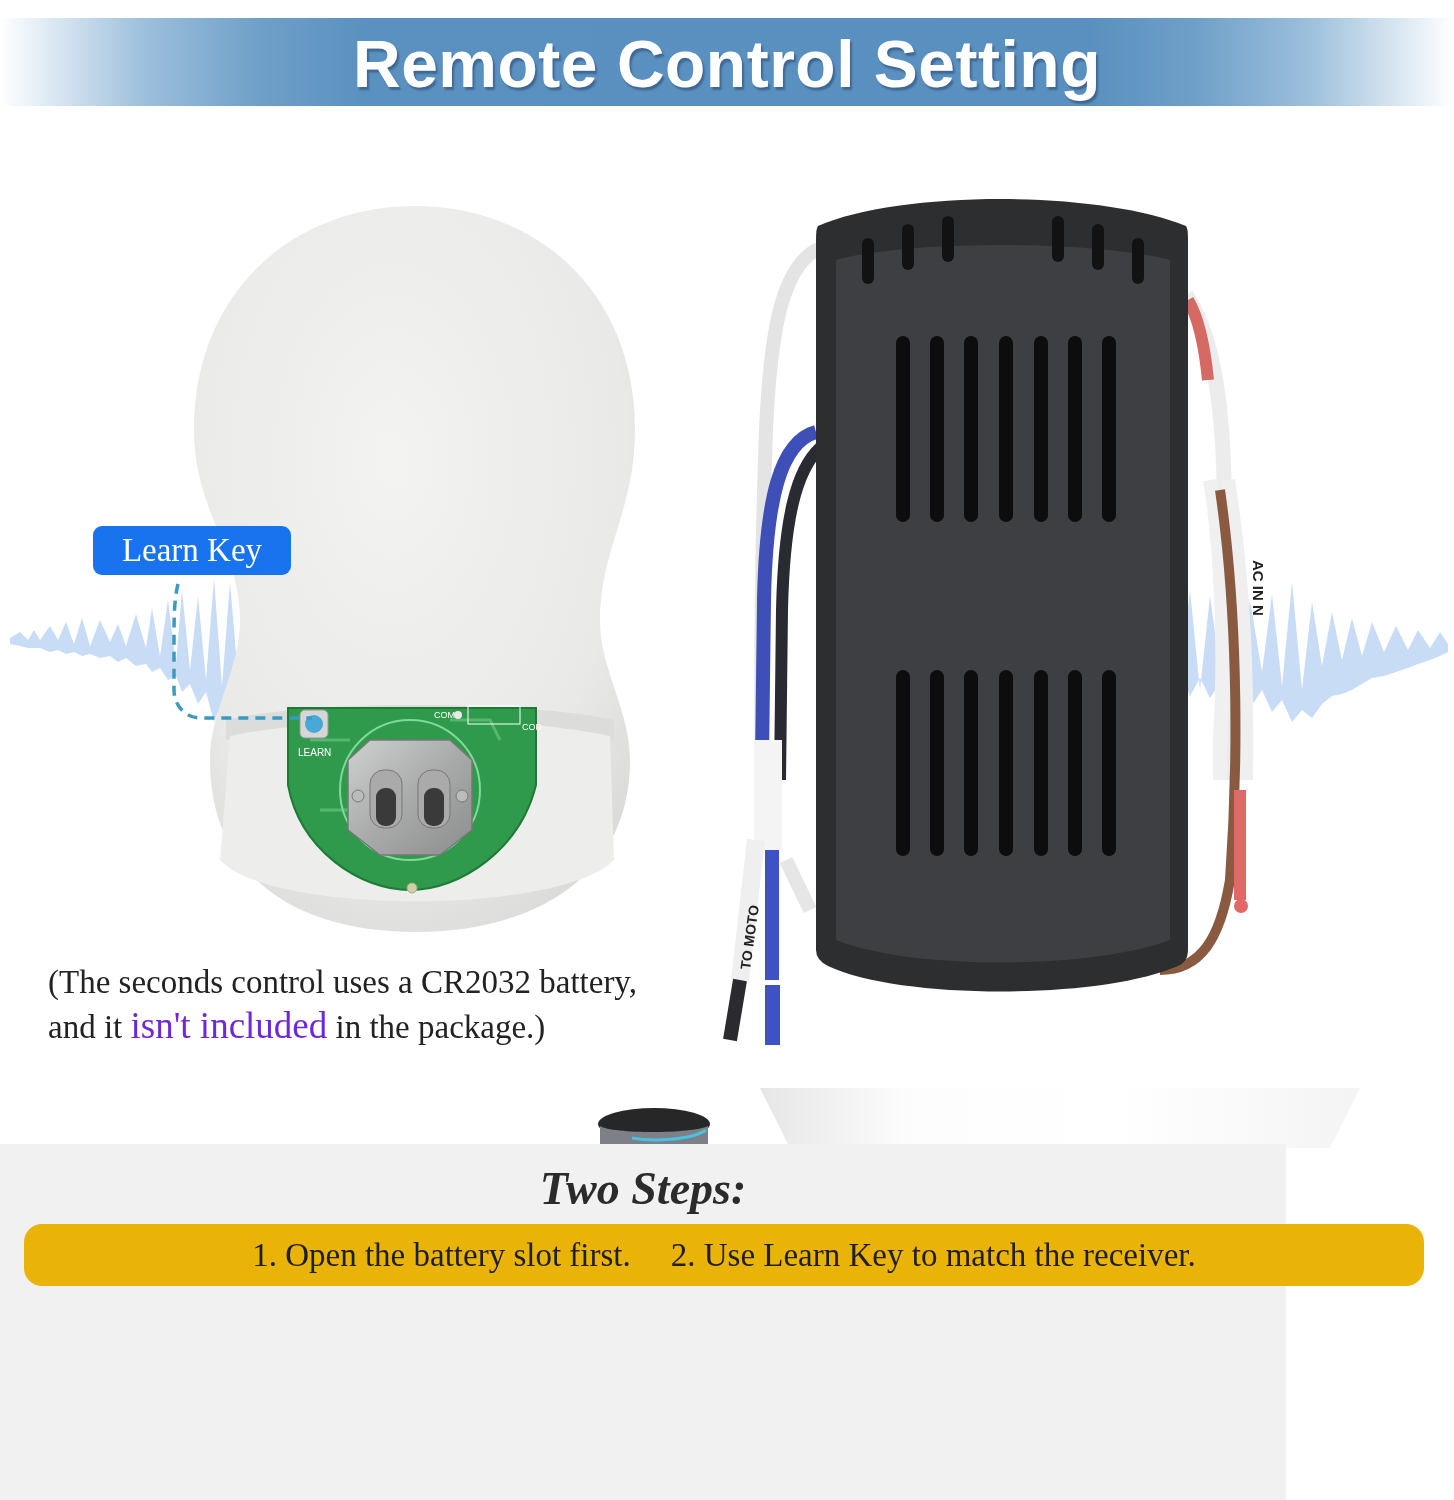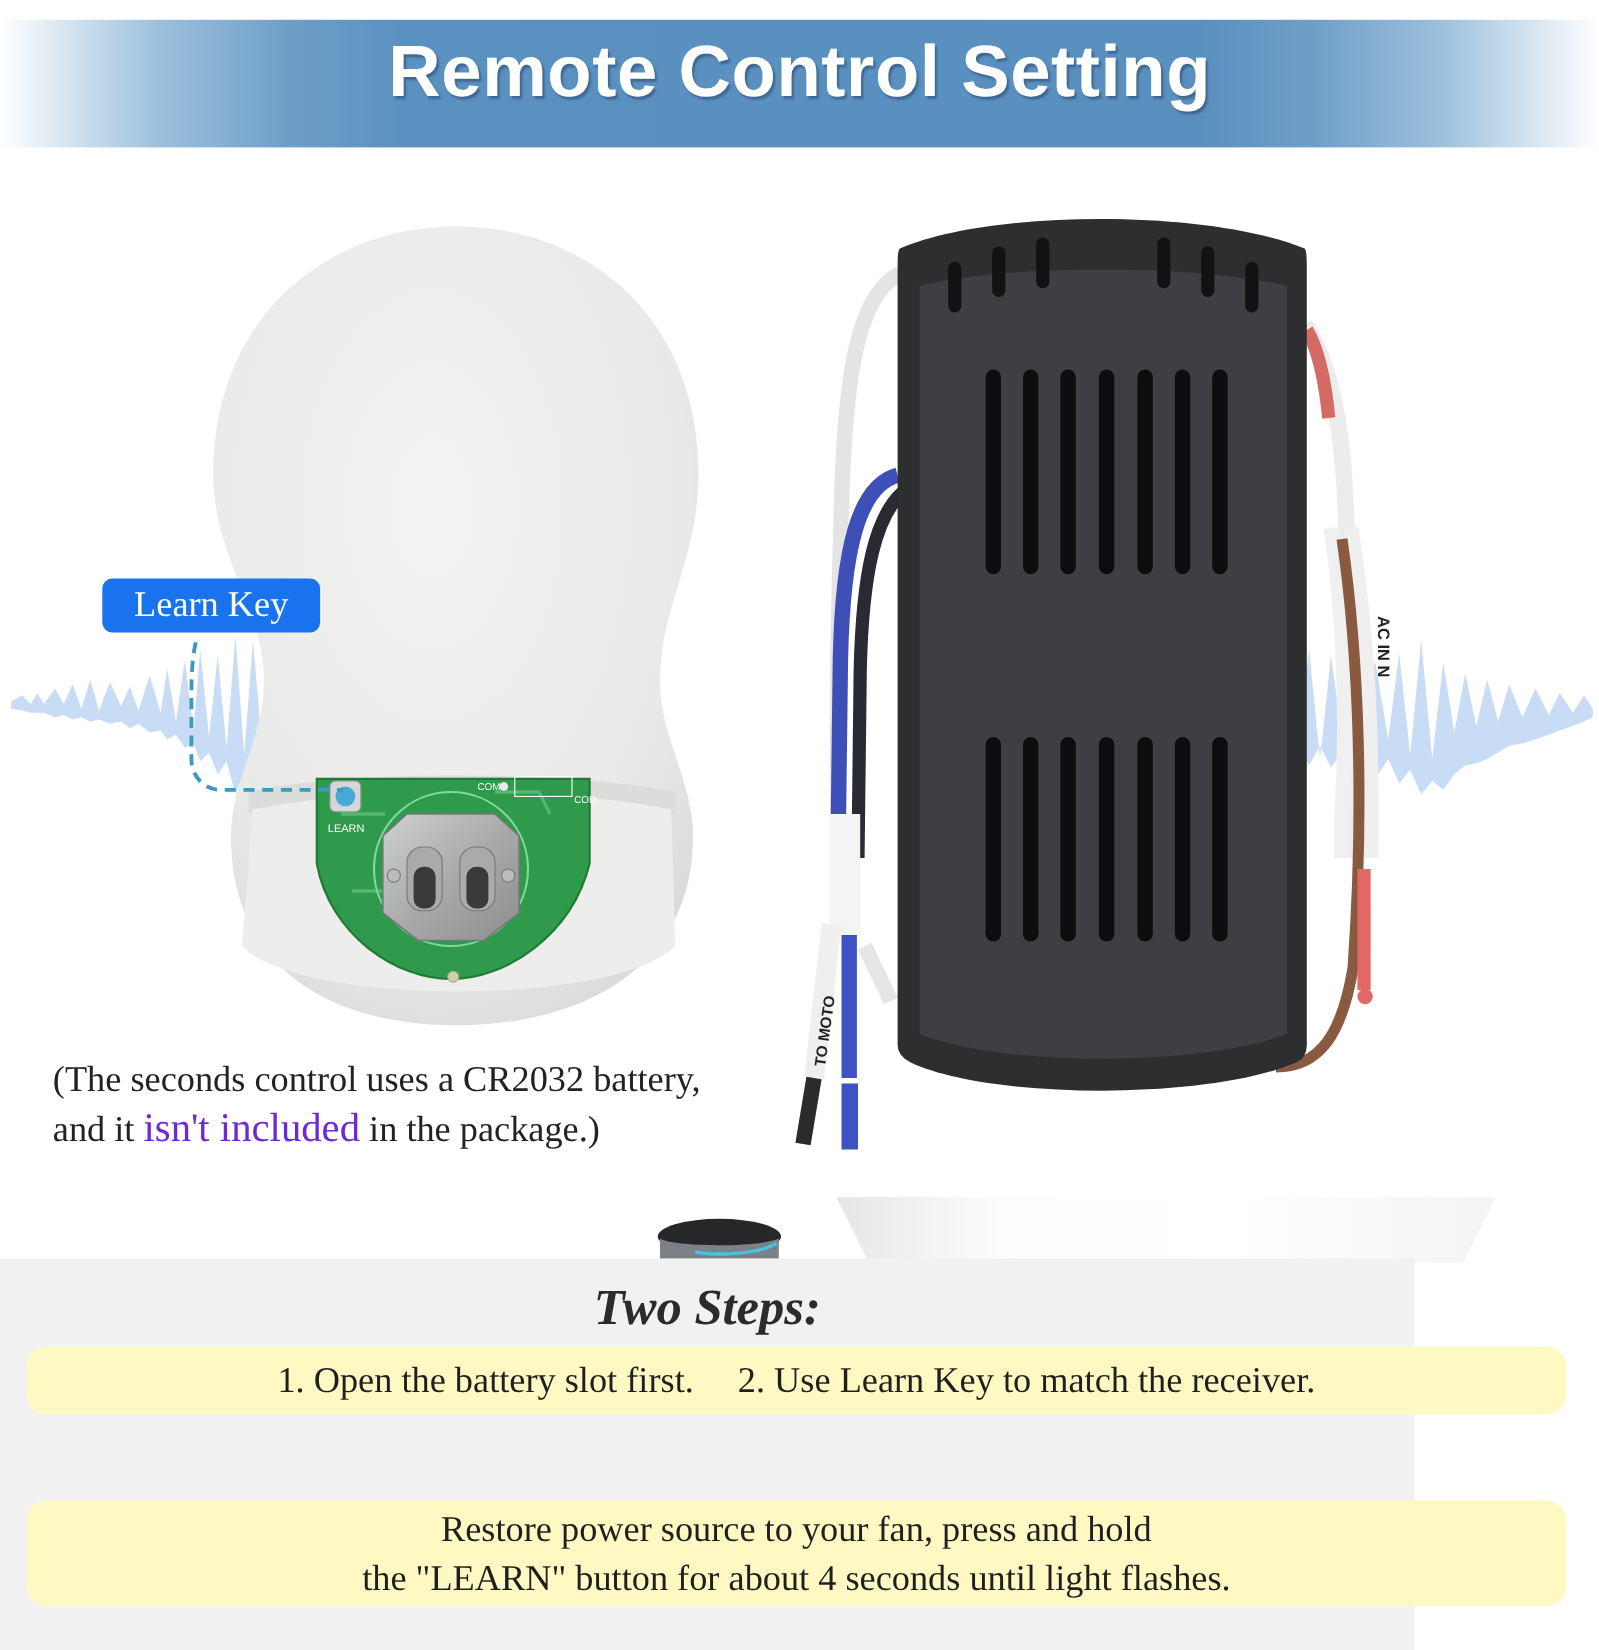--- a/index.html
+++ b/index.html
@@ -1,21 +1,21 @@
 <!DOCTYPE html>
 <html><head>
 <meta charset="utf-8">
 <style>
   * { box-sizing: border-box; margin: 0; padding: 0; }
   html, body { width: 1454px; height: 1500px; background: #ffffff; overflow: hidden; }
   body { position: relative; font-family: "Liberation Serif", serif; }
 
   
   .banner {
-    position: absolute; left: 0; top: 18px; width: 1454px; height: 116px;
+    position: absolute; left: 0; top: 18px; width: 1454px; height: 88px;
     background: linear-gradient(to right,
       rgba(255,255,255,0) 0%, #9cbfdc 10%, #6e9fc8 18%, #5b91c0 25%,
       #5a90bf 75%, #6e9fc8 82%, #9cbfdc 90%, rgba(255,255,255,0) 100%);
   }
   .banner-title {
     position: absolute; left: 0; right: 0; top: 8px; text-align: center;
     font-family: "Liberation Sans", sans-serif; font-weight: bold;
     font-size: 66px; color: #ffffff; letter-spacing: 0.5px;
     text-shadow: 2px 3px 2px rgba(40,70,110,0.55);
   }
@@ -58,21 +58,21 @@
   
   .panel {
     position: absolute; left: 0; top: 1144px; width: 1286px; height: 356px; background: #f1f1f1;
   }
   .section-heading {
     position: absolute; left: 0; right: 0; text-align: center;
     font-family: "Liberation Serif", serif; font-style: italic; font-weight: bold;
     color: #2b2b2b; font-size: 46px;
   }
   .pill {
-    position: absolute; left: 24px; width: 1400px; background: #fef9c3; border-radius: 18px;
+    position: absolute; left: 24px; width: 1400px; background: #eab308; border-radius: 18px;
     font-family: "Liberation Serif", serif; color: #1f1f1f; text-align: center;
   }
   .pill-steps { top: 80px; height: 62px; font-size: 33px; line-height: 62px; }
   .pill-steps span { display: inline-block; }
   .pill-steps .gap { width: 40px; }
   .pill-learn { top: 220px; height: 96px; font-size: 33px; line-height: 44px; padding-top: 5px; }
 </style>
 </head>
 <body>
 
@@ -208,17 +208,13 @@
   <ellipse cx="62" cy="20" rx="56" ry="16" fill="#262728"></ellipse>
   <path d="M8,22 C20,30 100,30 116,22 L116,44 L8,44 Z" fill="#7d8187"></path>
   <path d="M40,34 C60,38 100,36 114,26" stroke="#48c3df" stroke-width="3" fill="none"></path>
 </svg>
 
 <div class="panel">
   <div class="section-heading" style="top:18px;">Two Steps:</div>
   <div class="pill pill-steps">
     <span>1. Open the battery slot first.</span><span class="gap"></span><span>2. Use Learn Key to match the receiver.</span>
   </div>
-  <div class="pill pill-learn">
-    <div>Restore power source to your fan, press and hold</div>
-    <div>the "LEARN" button for about 4 seconds until light flashes.</div>
-  </div>
 </div>
 
 </body></html>

